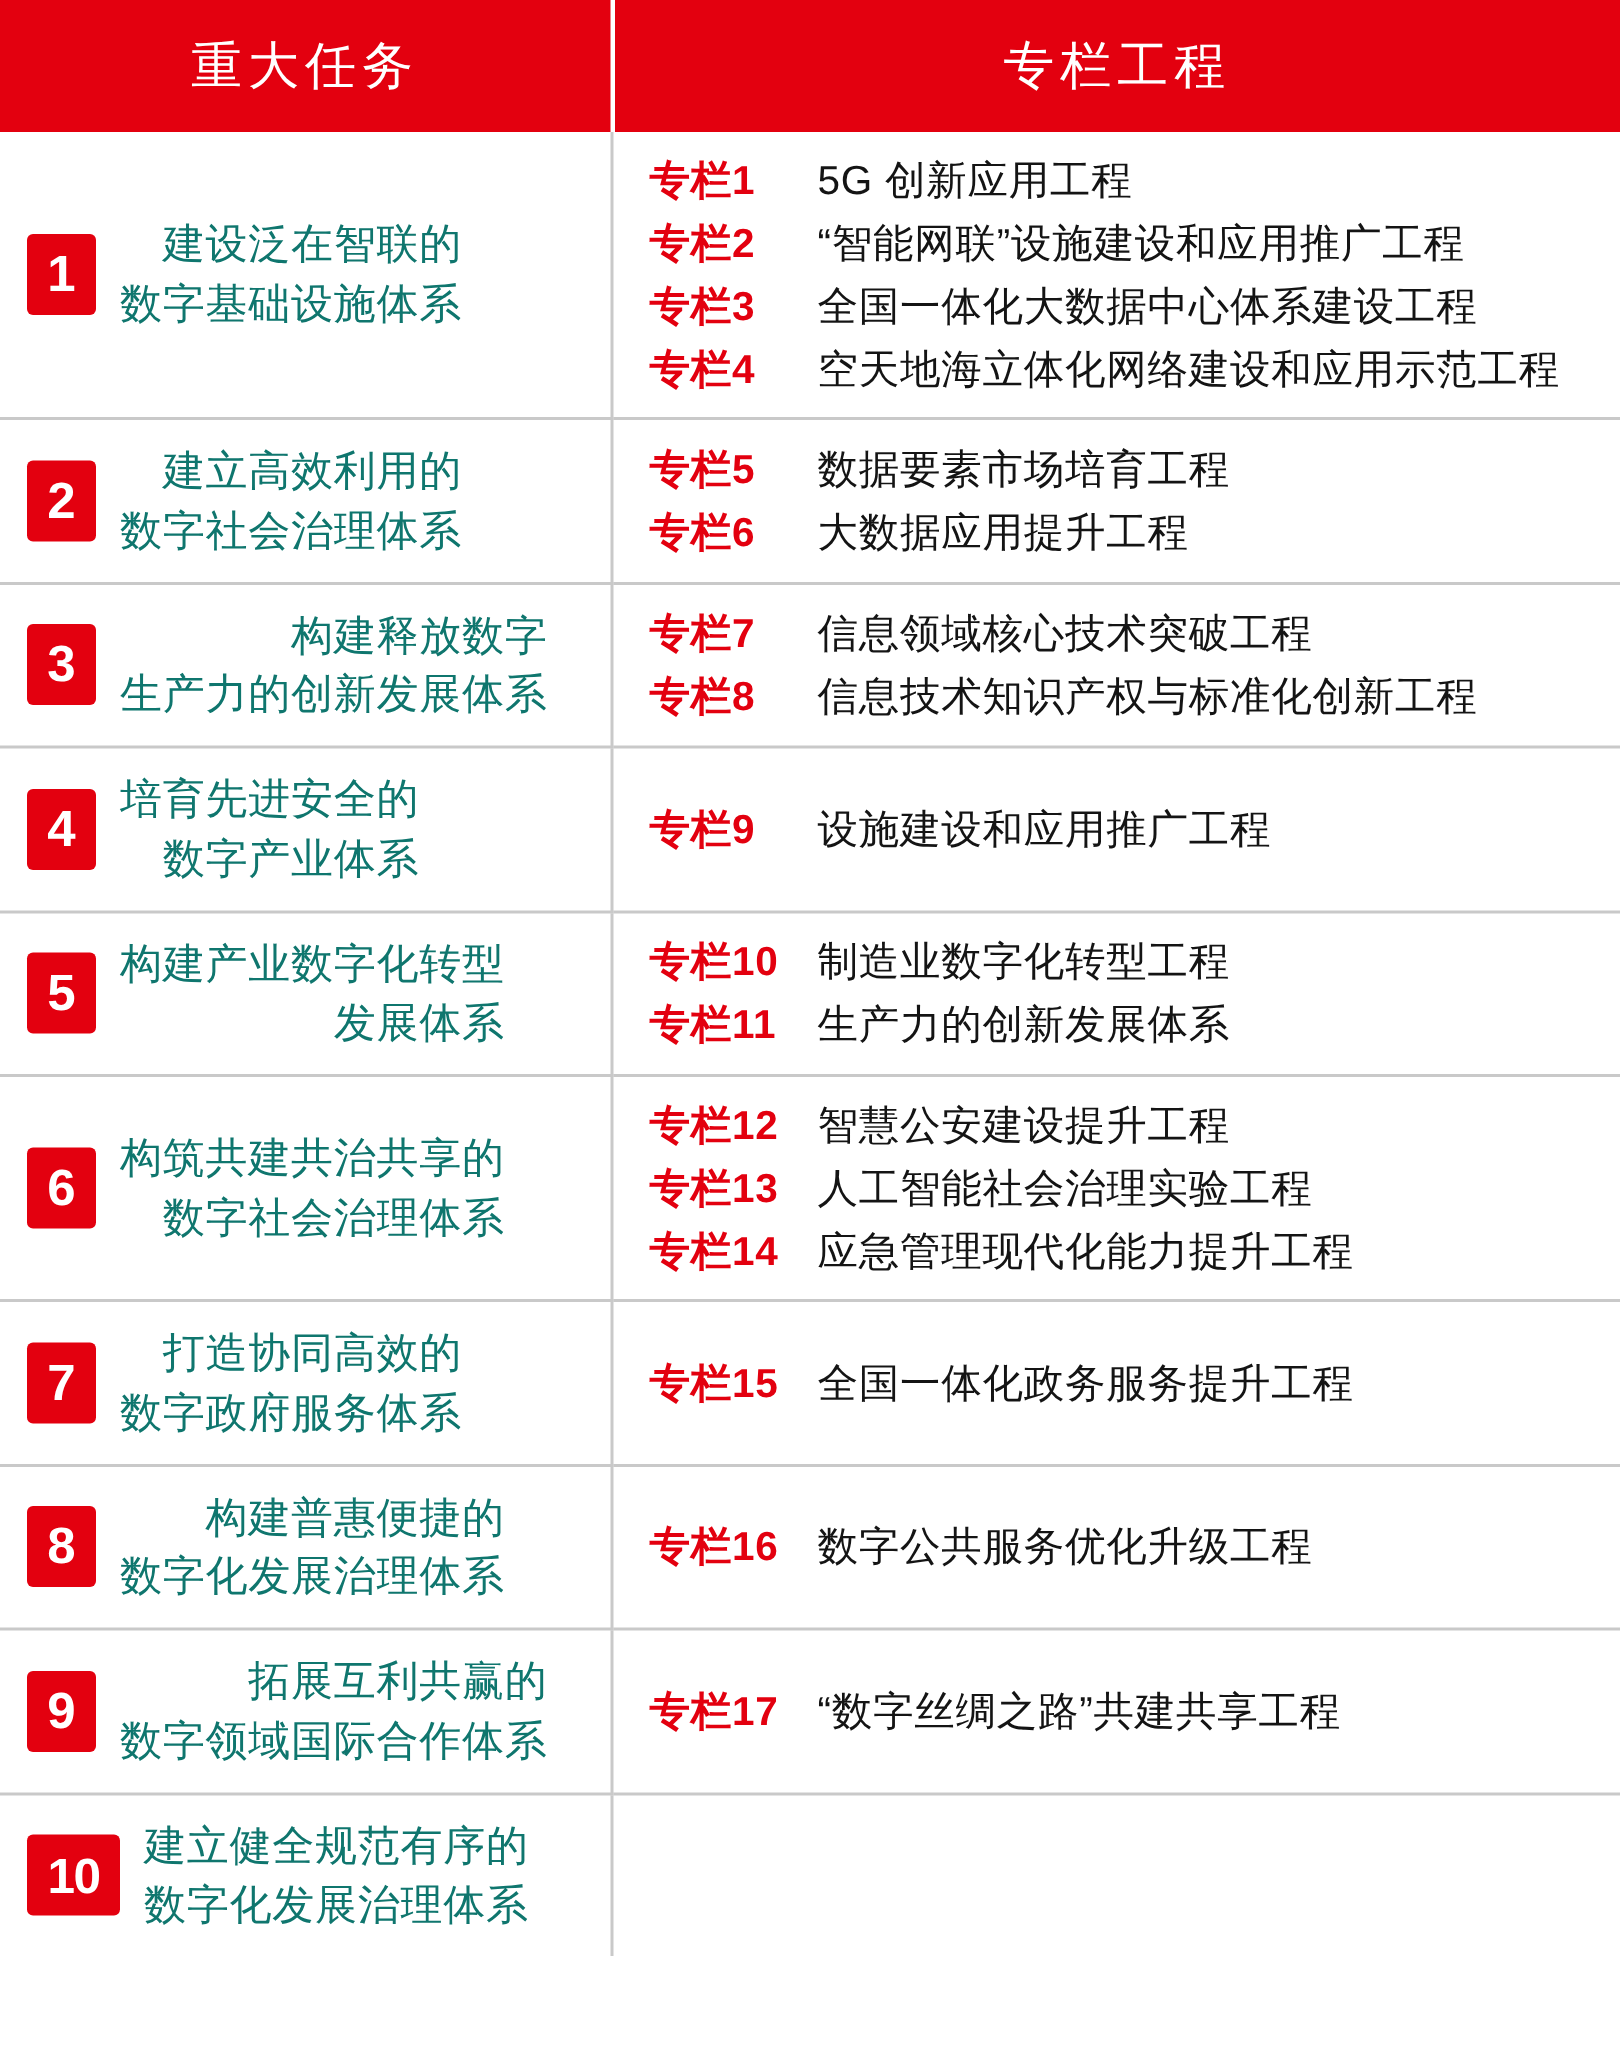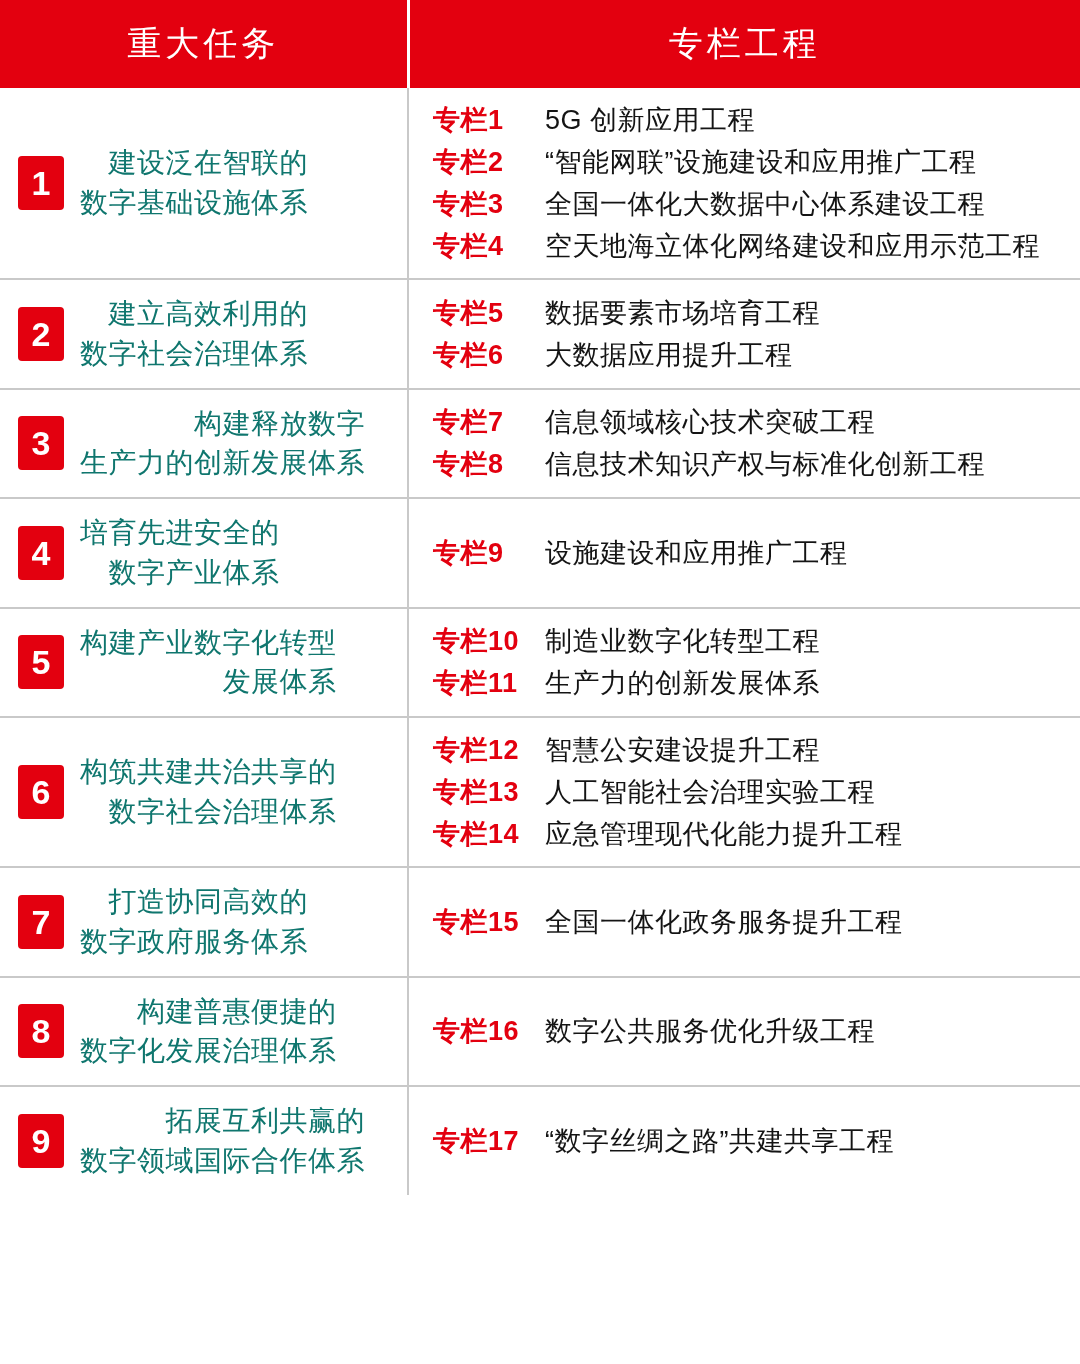--- a/index.html
+++ b/index.html
@@ -309,15 +309,27 @@
               </div>
             </div>
           </td>
           <td class="proj-cell">
             <div class="proj-line">
               <span class="proj-tag">专栏17</span>
               <span class="proj-name">“数字丝绸之路”共建共享工程</span>
             </div>
           </td>
         </tr>
+        <tr>
+          <td class="task-cell">
+            <div class="task-inner">
+              <div class="num-badge wide">10</div>
+              <div class="task-text">
+                <div>建立健全规范有序的</div>
+                <div>数字化发展治理体系</div>
+              </div>
+            </div>
+          </td>
+          <td class="proj-cell"></td>
+        </tr>
       </tbody>
   </table>
 </div>
 
 </body></html>

